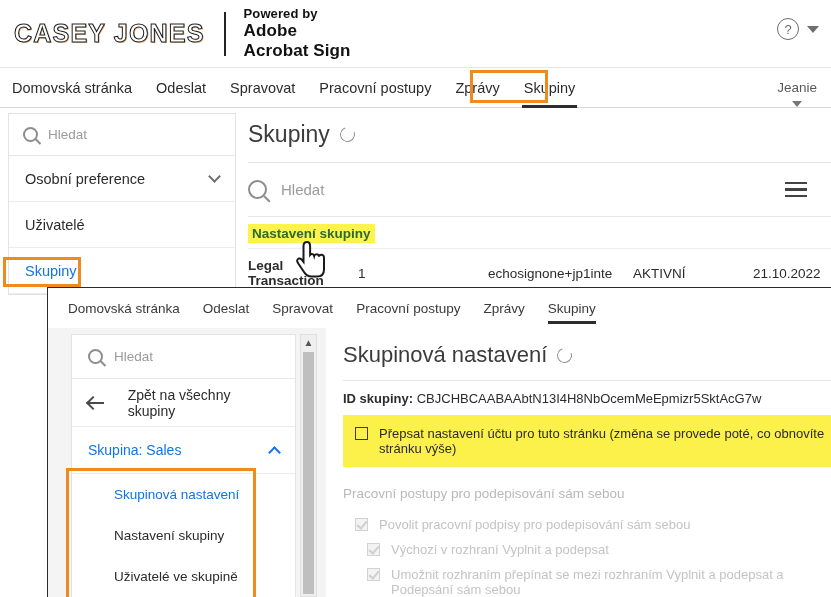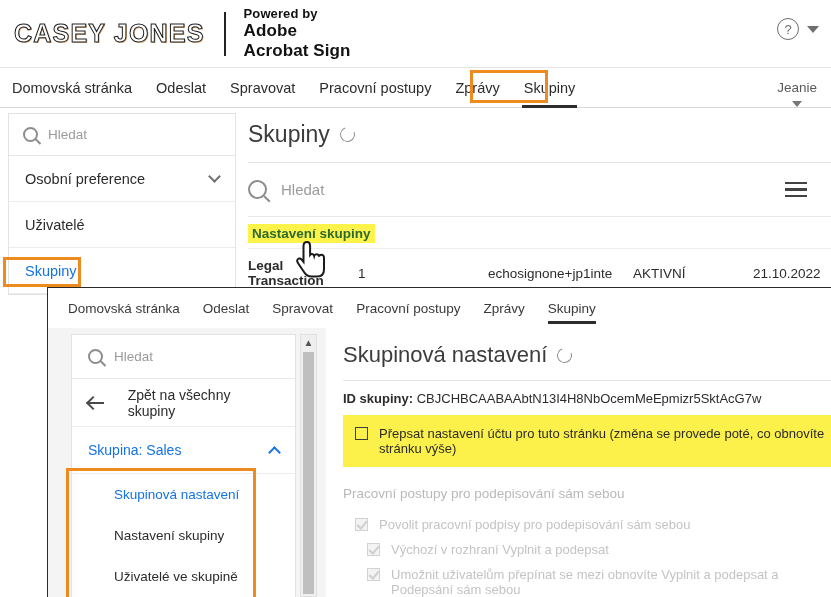--- a/index.html
+++ b/index.html
@@ -299,19 +299,19 @@
         <div class="w2-opt">
           <span class="cbx-ck"></span>
           <span>Povolit pracovní podpisy pro podepisování sám sebou</span>
         </div>
         <div class="w2-opt l2">
           <span class="cbx-ck"></span>
           <span>Výchozí v rozhraní Vyplnit a podepsat</span>
         </div>
         <div class="w2-opt l2">
           <span class="cbx-ck"></span>
-          <span>Umožnit uživatelům přepínat se mezi obnovíte Vyplnit a podepsat a Podepsání sám sebou</span>
+          <span>Umožnit rozhraním přepínat se mezi rozhraním Vyplnit a podepsat a Podepsání sám sebou</span>
         </div>
       </div>
     </div>
   </div>
 
 </div>
 
 </body></html>

